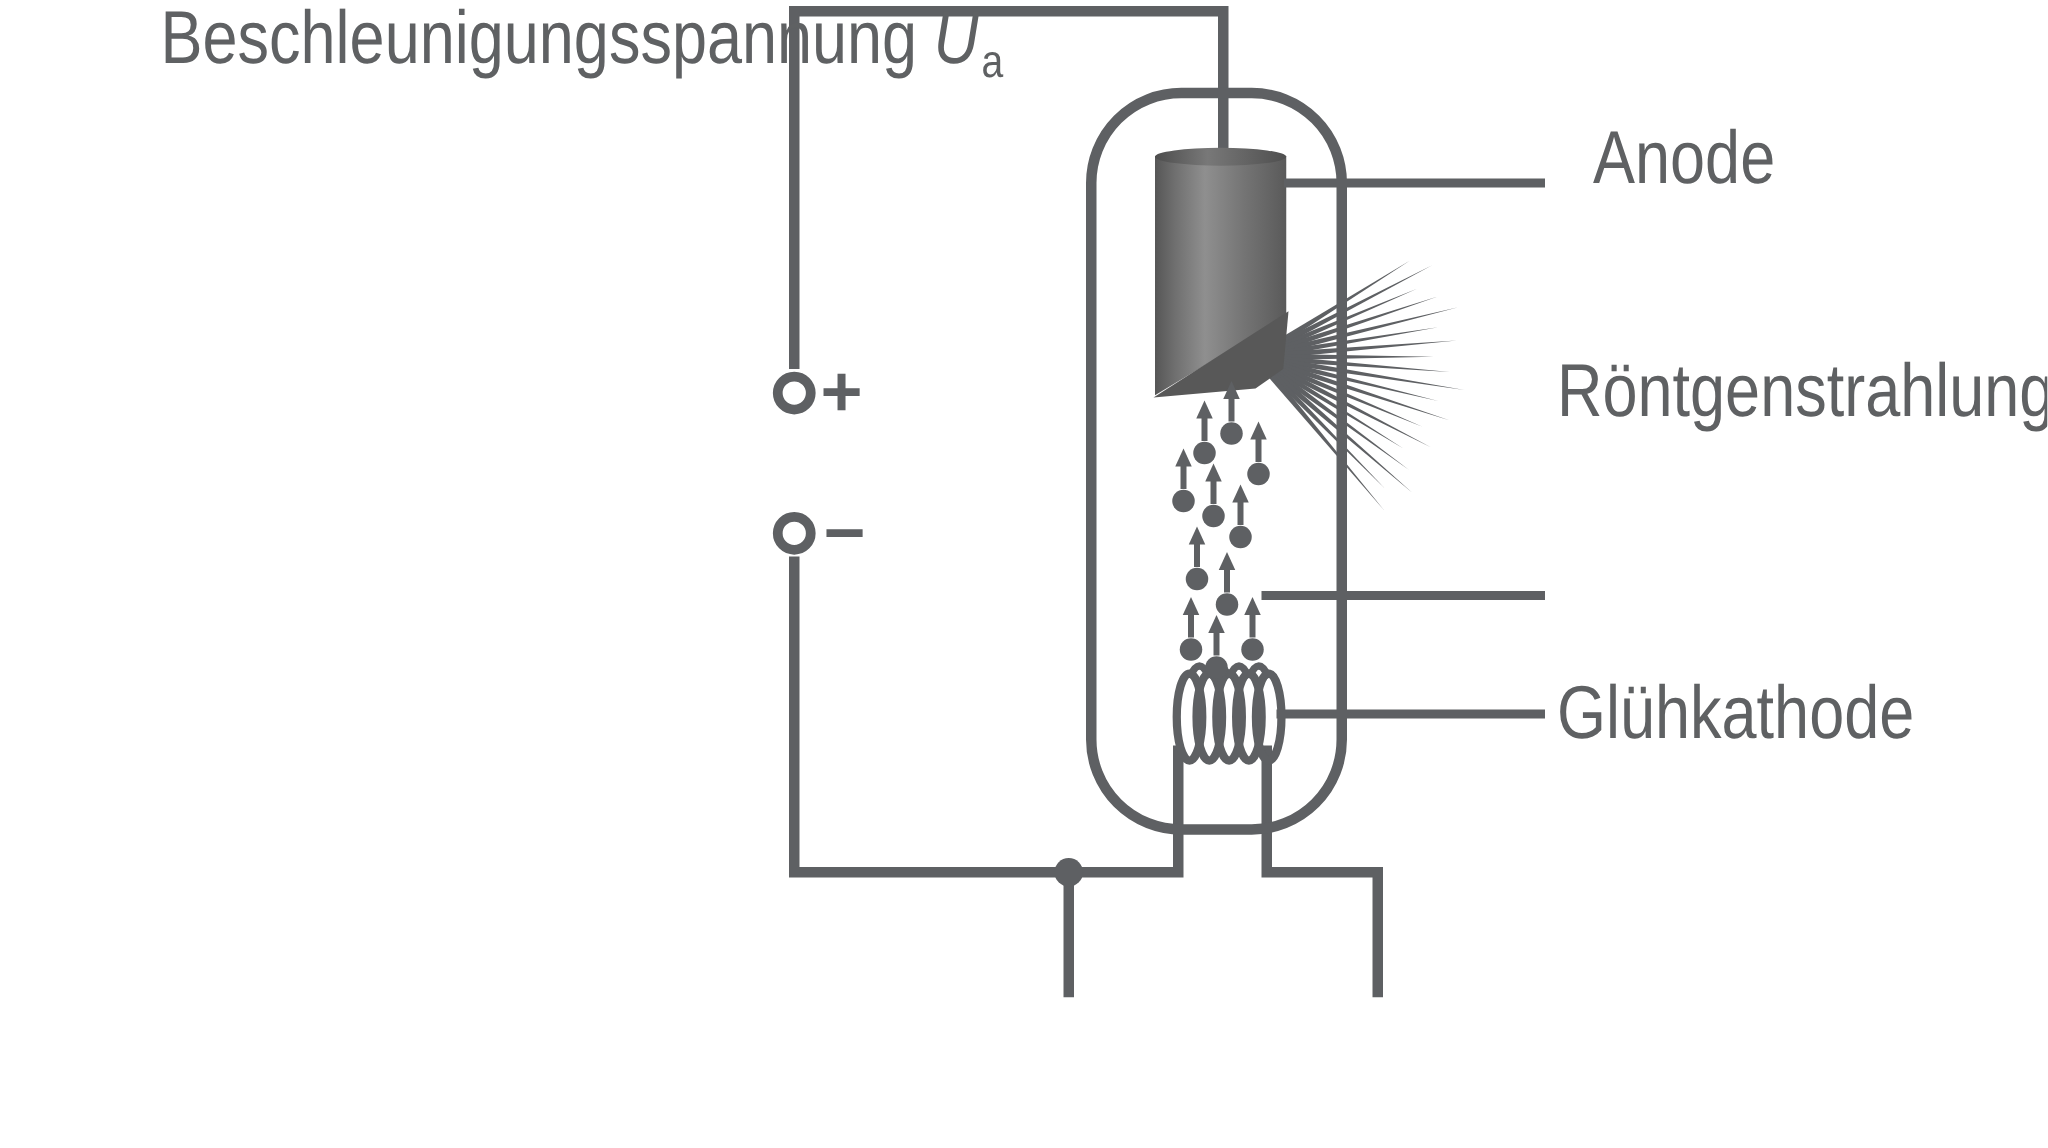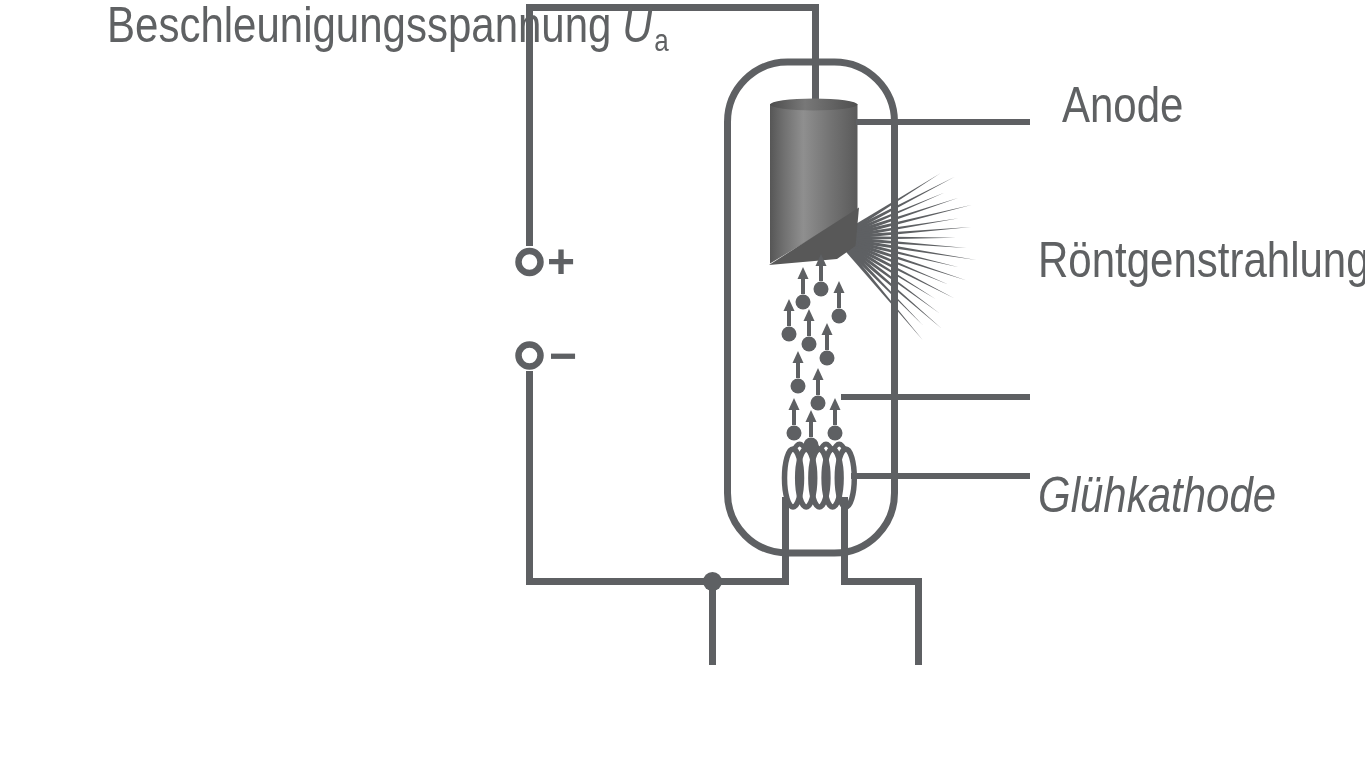--- a/index.html
+++ b/index.html
@@ -157,17 +157,17 @@
 
   <span class="sign" style="left:547px;top:238px;">+</span>
   <span class="sign" style="left:549px;top:332px;">−</span>
 
   <div class="label" style="left:1038px;top:80px;margin-left:24px;">
     <span class="squeeze">Anode</span>
   </div>
   <div class="label" style="left:1038px;top:235px;">
     <span class="squeeze">Röntgenstrahlung</span>
   </div>
-  <div class="label" style="left:1038px;top:470px;font-style:italic;">
+  <div class="label" style="left:1038px;top:450px;">
     <span class="squeeze">Glühkathode</span>
   </div>
 
 </div>
 
 </body></html>

